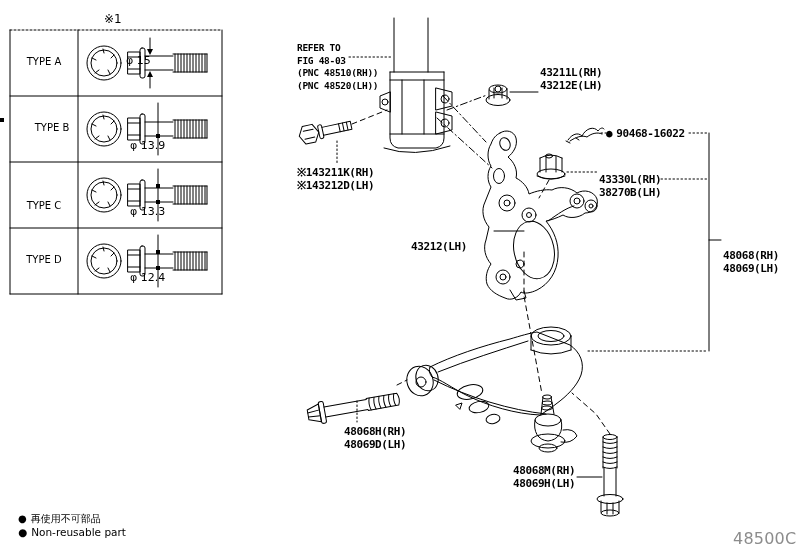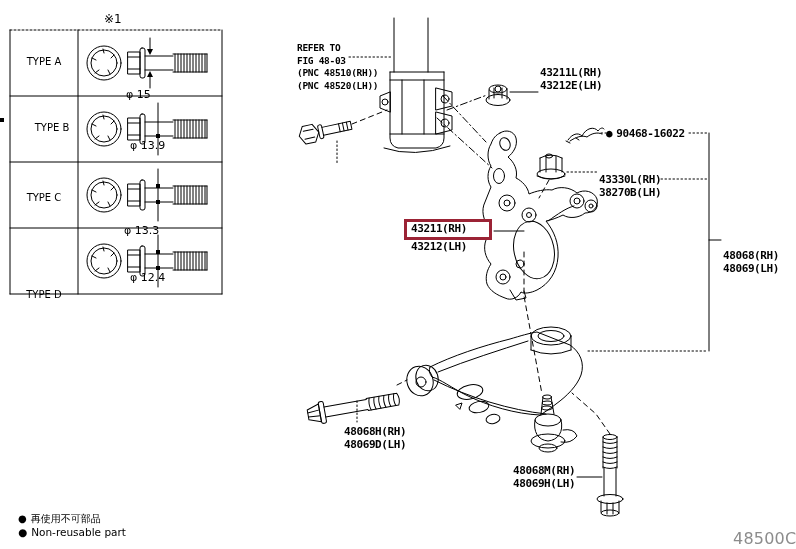--- a/index.html
+++ b/index.html
@@ -224,26 +224,26 @@
       <path d="M397,385 L407,380" stroke-dasharray="5 4"></path>
       <path d="M610,434 L596,414 L572,393" stroke-dasharray="5 4"></path>
       <path d="M577,477 H602"></path>
     </g>
   </svg>
 
   <div class="note1" style="left:104px;top:12px;position:absolute;">※1</div>
 
   <div class="typ" style="left:10px;top:56px;">TYPE A</div>
   <div class="typ" style="left:10px;top:122px;padding-left:8px;">TYPE B</div>
-  <div class="typ" style="left:10px;top:192px;">TYPE C</div>
-  <div class="typ" style="left:10px;top:254px;margin-top:35px;">TYPE D</div>
-
-  <div class="dia" style="left:126px;top:88px;">φ 15</div>
+  <div class="typ" style="left:10px;top:200px;">TYPE C</div>
+  <div class="typ" style="left:10px;top:254px;">TYPE D</div>
+
+  <div class="dia" style="left:126px;top:54px;">φ 15</div>
   <div class="dia" style="left:130px;top:139px;">φ 13.9</div>
-  <div class="dia" style="left:124px;top:205px;margin-top:19px;">φ 13.3</div>
+  <div class="dia" style="left:130px;top:205px;">φ 13.3</div>
   <div class="dia" style="left:130px;top:271px;">φ 12.4</div>
 
   <div class="pn sm" style="left:297px;top:42px;">
     <div>REFER TO</div>
     <div>FIG 48-03</div>
     <div>(PNC 48510(RH))</div>
     <div>(PNC 48520(LH))</div>
   </div>
 
   <div class="pn" style="left:540px;top:66px;">
@@ -253,24 +253,25 @@
 
   <div class="pn" style="left:606px;top:127px;">
     <span class="bullet">●</span><span>90468-16022</span>
   </div>
 
   <div class="pn" style="left:599px;top:173px;">
     <div>43330L(RH)</div>
     <div>38270B(LH)</div>
   </div>
 
-
-  <div class="redbox">
-    <span>43211(RH)</span>
-  </div>
+  <div class="pn" style="left:297px;top:166px;">
+    <div>※143211K(RH)</div>
+    <div>※143212D(LH)</div>
+  </div>
+
   <div class="pn" style="left:411px;top:240px;">
     <span>43212(LH)</span>
   </div>
 
   <div class="pn" style="left:723px;top:229px;margin-top:20px;">
     <div>48068(RH)</div>
     <div>48069(LH)</div>
   </div>
 
   <div class="pn" style="left:344px;top:425px;text-align:right;">

